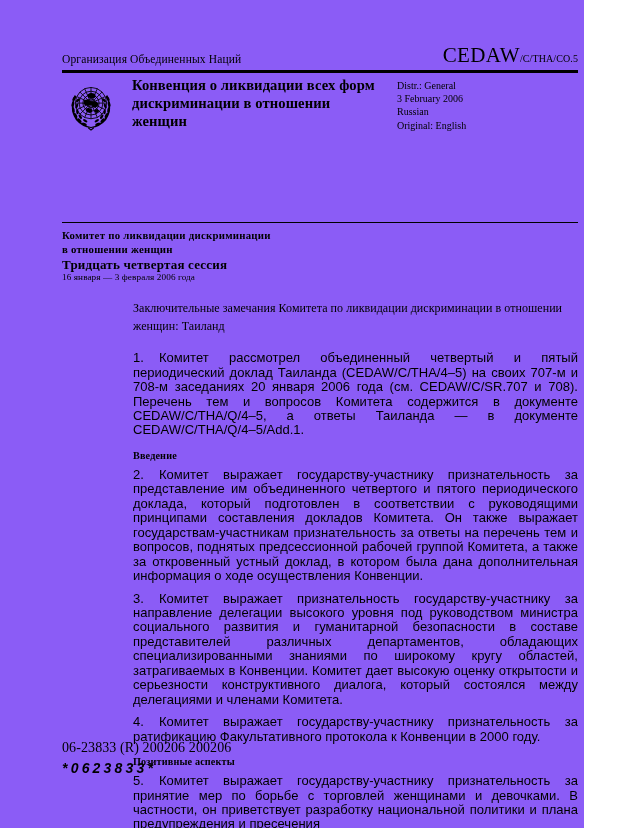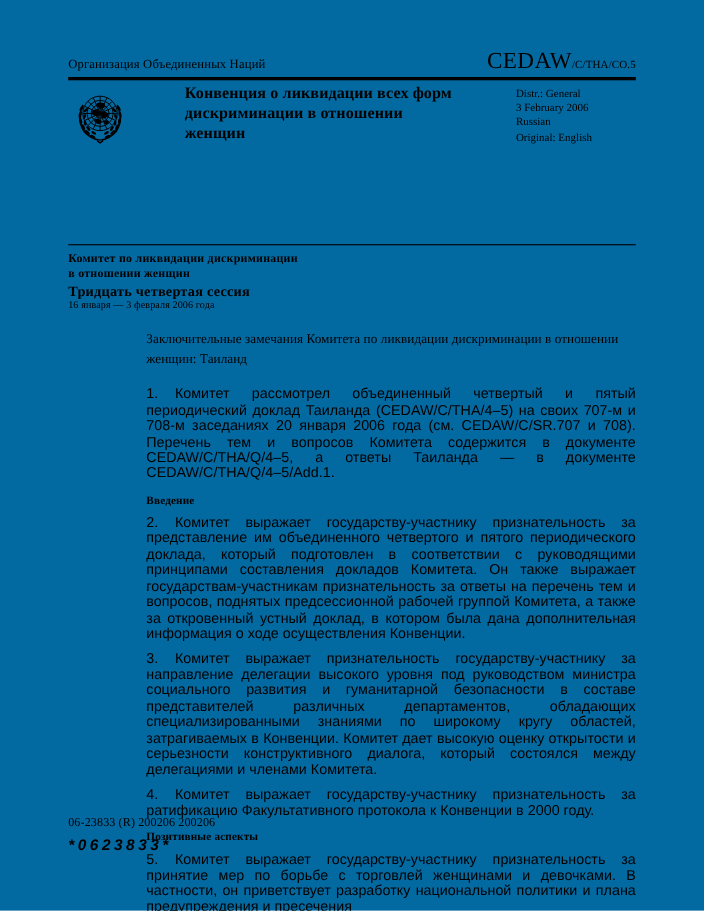--- a/index.html
+++ b/index.html
@@ -13,23 +13,23 @@
     height: 828px;
     position: relative;
     font-family: "Liberation Serif", "DejaVu Serif", serif;
     color: #000000;
     overflow: hidden;
   }
 
   .page {
     position: absolute;
     left: 0; top: 0;
-    width: 640px;
+    width: 584px;
     height: 828px;
-    background: #0369a1;
+    background: #8b5cf6;
   }
 
   
   .masthead {
     position: absolute;
     left: 62px;
     top: 44px;
     width: 516px;
   }
   .masthead-top {
@@ -82,21 +82,20 @@
   }
 
   
   .identity {
     position: absolute;
     left: 62px;
     top: 76px;
     width: 516px;
     display: flex;
     align-items: flex-start;
-    gap: 36px;
   }
   .emblem {
     width: 58px;
     height: 58px;
     flex: 0 0 58px;
     margin-top: 1px;
   }
   .conv-title {
     margin-left: 12px;
     flex: 0 0 245px;
@@ -184,21 +183,21 @@
 
   
   .footer {
     position: absolute;
     left: 62px;
     top: 742px;
     width: 516px;
   }
   .job-number {
     font-family: "Liberation Serif", "DejaVu Serif", serif;
-    font-size: 11px;
+    font-size: 14px;
     line-height: 12px;
     letter-spacing: 0.1px;
   }
   .barcode {
     font-family: "Liberation Sans", "DejaVu Sans", sans-serif;
     font-style: italic;
     font-weight: bold;
     font-size: 14px;
     letter-spacing: 3.2px;
     line-height: 19px;

